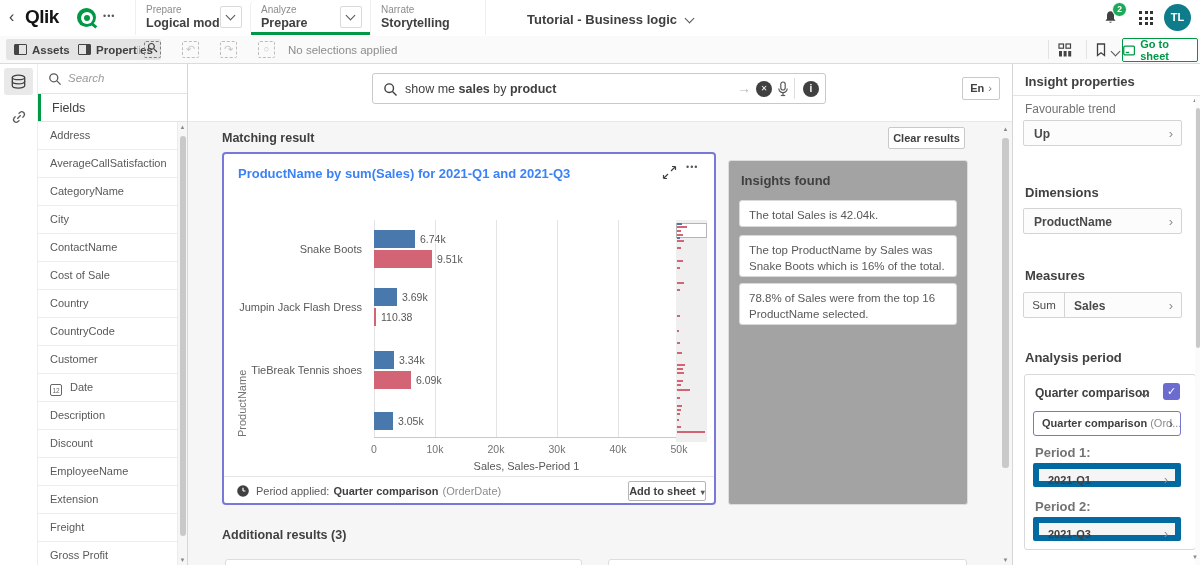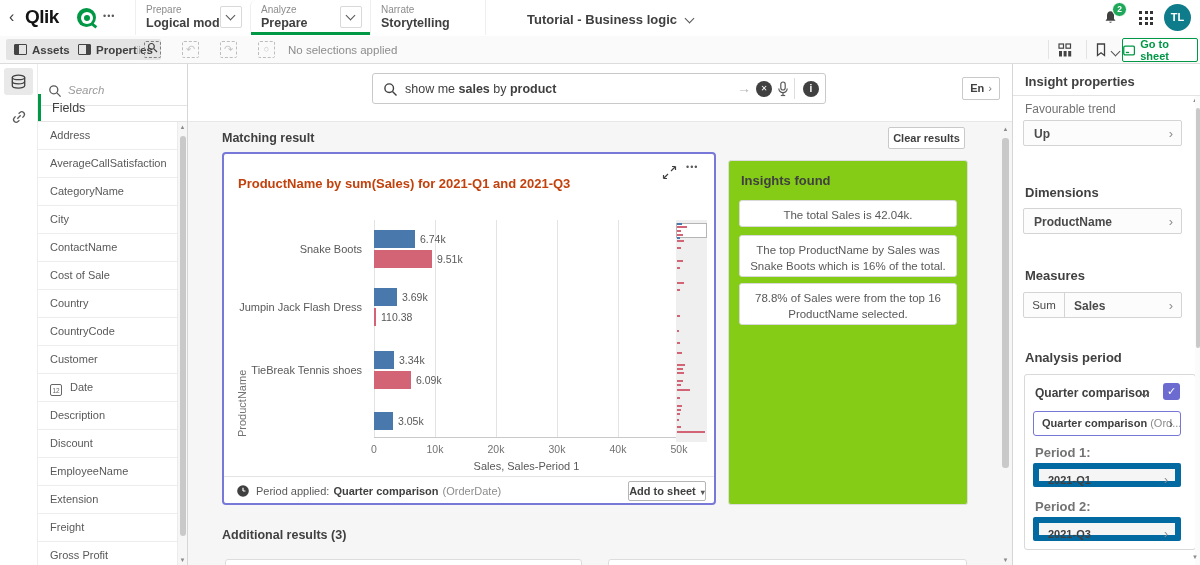--- a/index.html
+++ b/index.html
@@ -49,21 +49,21 @@
   #obj-icon{position:absolute;left:1058px;top:7px;}
   #tb-div3{position:absolute;left:1086px;top:4px;width:1px;height:19px;background:#e3e3e3;}
   #bookmark{position:absolute;left:1094px;top:6px;}
   #bm-caret{position:absolute;left:1112px;top:12px;}
   #goto-btn{position:absolute;left:1122px;top:2px;width:76px;height:24px;background:#fff;border:1px solid #009845;border-radius:2px;display:flex;align-items:center;justify-content:center;gap:5px;color:#009845;font-size:11px;font-weight:bold;box-sizing:border-box;}
   
   #sidebar{position:absolute;left:0;top:64px;width:188px;height:501px;background:#fff;border-right:1px solid #d6d6d6;box-sizing:border-box;}
   #rail{position:absolute;left:0;top:0;width:38px;height:100%;border-right:1px solid #ededed;box-sizing:border-box;}
   #rail-db{position:absolute;left:4px;top:4px;width:29px;height:27px;background:#e9e9e9;border-radius:3px;display:flex;align-items:center;justify-content:center;}
   #rail-link{position:absolute;left:11px;top:45px;}
-  #side-search{position:absolute;left:38px;top:12px;width:149px;height:30px;border-bottom:1px solid #e4e4e4;box-sizing:border-box;}
+  #side-search{position:absolute;left:38px;top:0;width:149px;height:30px;border-bottom:1px solid #e4e4e4;box-sizing:border-box;}
   #side-search svg{position:absolute;left:10px;top:8px;}
   #side-search-ph{position:absolute;left:30px;top:8px;font-size:11.5px;font-style:italic;color:#9a9a9a;}
   #fields-header{position:absolute;left:38px;top:30px;width:149px;height:28px;border-bottom:1px solid #e4e4e4;box-sizing:border-box;}
   #fields-header::before{content:"";position:absolute;left:0;top:0;bottom:0;width:3px;background:#009845;}
   #fields-header span{position:absolute;left:14px;top:7px;font-size:12.5px;color:#404040;}
   #fields-list{position:absolute;left:38px;top:58px;width:139px;height:443px;overflow:hidden;}
   .field-row{height:28px;line-height:27px;border-bottom:1px solid #ededed;font-size:11px;color:#595959;padding-left:12px;box-sizing:border-box;white-space:nowrap;overflow:hidden;background:#fff;}
   .cal-icon{display:inline-block;width:12px;height:12px;border:1px solid #666;border-radius:2px;margin-right:8px;font-size:6.5px;line-height:11px;text-align:center;color:#666;vertical-align:-2px;box-sizing:border-box;}
   .scrollbar{position:absolute;background:#f6f6f6;}
   .scroll-thumb{position:absolute;background:#c9c9c9;border-radius:3px;}
@@ -80,21 +80,21 @@
   #q-close{position:absolute;left:383px;top:7px;width:16px;height:16px;border-radius:50%;background:#404040;color:#fff;font-size:8px;text-align:center;line-height:16px;}
   #q-mic{position:absolute;left:404px;top:7px;}
   #q-div{position:absolute;left:421px;top:4px;width:1px;height:21px;background:#ddd;}
   #q-info{position:absolute;left:430px;top:7px;width:16px;height:16px;border-radius:50%;background:#404040;color:#fff;font-size:10px;font-weight:bold;text-align:center;line-height:16px;}
   #en-btn{position:absolute;left:774px;top:13px;width:38px;height:23px;border:1px solid #c9c9c9;border-radius:2px;background:#fff;font-size:11px;font-weight:bold;color:#404040;text-align:center;line-height:21px;box-sizing:border-box;}
   #en-btn .chev{color:#7a7a7a;margin-left:4px;font-weight:normal;}
   #matching-label{position:absolute;left:34px;top:67px;font-size:12.5px;font-weight:bold;color:#404040;}
   #clear-btn{position:absolute;left:700px;top:63px;width:77px;height:22px;background:#fff;border:1px solid #c9c9c9;border-radius:2px;font-size:11px;font-weight:bold;color:#404040;text-align:center;line-height:20px;box-sizing:border-box;}
   
   #chart-card{position:absolute;left:34px;top:88px;width:494px;height:353px;background:#fff;border:2px solid #7878d8;border-radius:4px;box-sizing:border-box;}
-  #chart-title{position:absolute;left:14px;top:12px;font-size:13px;font-weight:bold;color:#c2410c;width:410px;white-space:nowrap;overflow:hidden;margin-top:10px;}
+  #chart-title{position:absolute;left:14px;top:12px;font-size:13px;font-weight:bold;color:#3b82f6;width:410px;white-space:nowrap;overflow:hidden;}
   #chart-expand{position:absolute;left:438px;top:11px;}
   #chart-menu{position:absolute;left:462px;top:8px;font-size:9px;letter-spacing:1px;color:#595959;}
   #y-axis-label{position:absolute;left:12px;top:66px;height:217px;writing-mode:vertical-rl;transform:rotate(180deg);display:flex;align-items:center;font-size:11px;color:#737373;}
   #cat-labels{position:absolute;left:4px;top:66px;width:140px;height:217px;}
   .cat-label{position:absolute;right:6px;font-size:11px;color:#595959;white-space:nowrap;}
   #plot-area{position:absolute;left:150px;top:66px;width:305px;height:217px;border-bottom:1px solid #c9c9c9;overflow:hidden;box-sizing:content-box;}
   .gl{position:absolute;top:0;bottom:0;width:1px;background:#e3e3e3;}
   .bar{position:absolute;left:0;height:18px;}
   .bar-label{position:absolute;font-size:10.5px;color:#595959;white-space:nowrap;}
   #x-ticks{position:absolute;left:150px;top:289px;width:305px;height:13px;}
@@ -105,21 +105,21 @@
   .mini-bar{position:absolute;left:1px;height:2px;}
   #chart-footer{position:absolute;left:0;top:322px;width:490px;height:28px;border-top:1px solid #e4e4e4;}
   #chart-footer .clock{position:absolute;left:12px;top:7px;}
   #footer-text{position:absolute;left:32px;top:8px;font-size:11px;white-space:nowrap;}
   #footer-text .pfx{color:#595959;text-align:right;}
   #footer-text .pname{color:#404040;font-weight:bold;margin-left:4px;}
   #footer-text .psrc{color:#8c8c8c;margin-left:4px;}
   #add-btn{position:absolute;right:8px;top:4px;width:78px;height:20px;border:1px solid #b5b5b5;border-radius:2px;background:#fff;font-size:11px;font-weight:bold;color:#404040;text-align:center;line-height:18px;box-sizing:border-box;}
   #add-btn .caret{font-size:8px;color:#595959;margin-left:5px;}
   
-  #insights{position:absolute;left:540px;top:96px;width:240px;height:345px;background:#84cc16;border:1px solid #ddd;border-radius:3px;box-sizing:border-box;text-align:center;}
+  #insights{position:absolute;left:540px;top:96px;width:240px;height:345px;background:#a3a3a3;border:1px solid #ddd;border-radius:3px;box-sizing:border-box;}
   #insights-title{position:absolute;left:12px;top:12px;font-size:13px;font-weight:bold;color:#404040;}
   .insight-card{position:absolute;left:10px;width:218px;border:1px solid #d9d9d9;border-radius:3px;background:#fff;font-size:11.5px;color:#595959;padding:6px 9px;box-sizing:border-box;line-height:1.4;overflow:hidden;}
   #additional-label{position:absolute;left:34px;top:464px;font-size:12.5px;font-weight:bold;color:#404040;}
   .bottom-card{position:absolute;top:495px;height:40px;background:#fff;border:1px solid #ddd;border-radius:3px;box-sizing:border-box;}
   #bc1{left:37px;width:357px;} #bc2{left:420px;width:359px;}
   #main-scroll{left:812px;top:60px;width:11px;height:441px;}
   #main-scroll .scroll-thumb{left:2px;width:7px;top:14px;height:330px;}
   
   #rightpanel{position:absolute;left:1012px;top:64px;width:188px;height:501px;background:#fff;border-left:1px solid #d6d6d6;box-sizing:border-box;}
   #rp-title{position:absolute;left:12px;top:10px;font-size:13px;font-weight:bold;color:#404040;}

